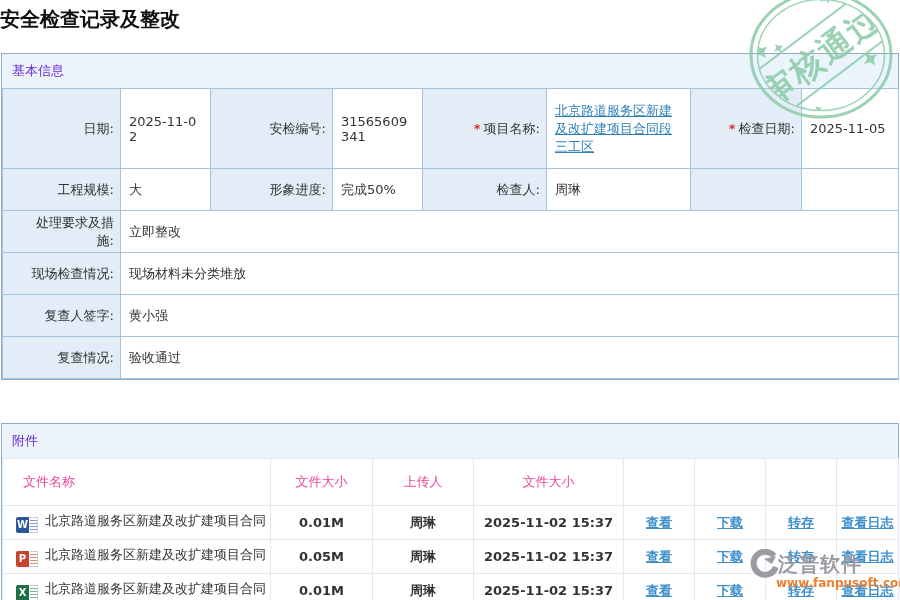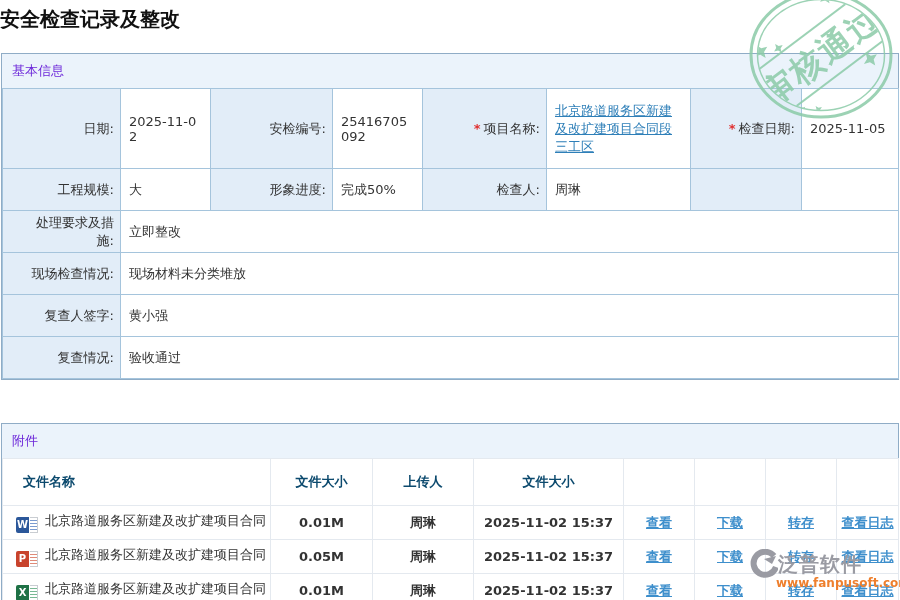--- a/index.html
+++ b/index.html
@@ -22,21 +22,21 @@
   table{border-collapse:collapse;table-layout:fixed;width:896px}
   
   .info-table td{border:1px solid #A5C4DC;padding:2px 8px;vertical-align:middle;overflow:hidden;word-break:break-all}
   .info-table td.lbl{background:#E2EDF8;text-align:right;padding-right:6px;padding-left:16px}
   .info-table tr.tall td{height:75px}
   .info-table tr.std td{height:37px}
   .req{color:#E03131;margin-right:3px;font-weight:bold}
   a.link{color:#2E7FB8;text-decoration:underline;cursor:pointer}
   
   .attach-table th,.attach-table td{border:1px solid #E4E9EF;overflow:hidden}
-  .attach-table thead th{height:44px;font-weight:bold;text-align:center;background:#fff;font-size:13px;color:#0c4a6e}
+  .attach-table thead th{height:44px;font-weight:normal;text-align:center;background:#fff;font-size:13px;color:#ec4899}
   .attach-table thead th.name-h{text-align:left;padding-left:20px}
   .attach-table td{height:31px;text-align:center;font-weight:bold;font-size:13px}
   .attach-table td.name-c{text-align:left;padding-left:13px;font-weight:normal}
   .attach-table a.act{color:#3E8FCC;text-decoration:underline;font-weight:bold;cursor:pointer}
   
   .file-icon{display:inline-flex;align-items:center;margin-right:7px;vertical-align:-3px}
   .fi-box{width:13px;height:16px;color:#fff;font-size:10px;font-weight:bold;
     display:inline-flex;align-items:center;justify-content:center;border-radius:2px 0 0 2px}
   .fi-page{width:7px;height:14px;margin-left:1px;border:1px solid #c9cdd2;border-left:none;
     background:repeating-linear-gradient(to bottom,#fff 0 2px,var(--fc) 2px 3px)}
@@ -67,21 +67,21 @@
       <col style="width:124px">
         <col style="width:144px">
         <col style="width:111px">
         <col style="width:97px">
     </colgroup>
     <tbody id="info-tbody">
         <tr class="tall">
           <td class="lbl">日期:</td>
           <td class="val">2025-11-02</td>
           <td class="lbl">安检编号:</td>
-          <td class="val">25416705092</td>
+          <td class="val">31565609341</td>
           <td class="lbl"><span class="req">*</span>项目名称:</td>
           <td class="val"><a class="link">北京路道服务区新建及改扩建项目合同段三工区</a></td>
           <td class="lbl"><span class="req">*</span>检查日期:</td>
           <td class="val">2025-11-05</td>
         </tr>
         <tr class="std">
           <td class="lbl">工程规模:</td>
           <td class="val">大</td>
           <td class="lbl">形象进度:</td>
           <td class="val">完成50%</td>

